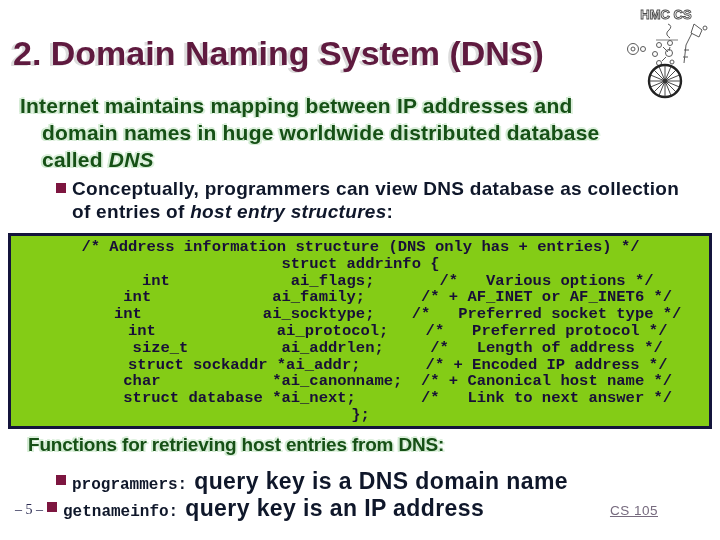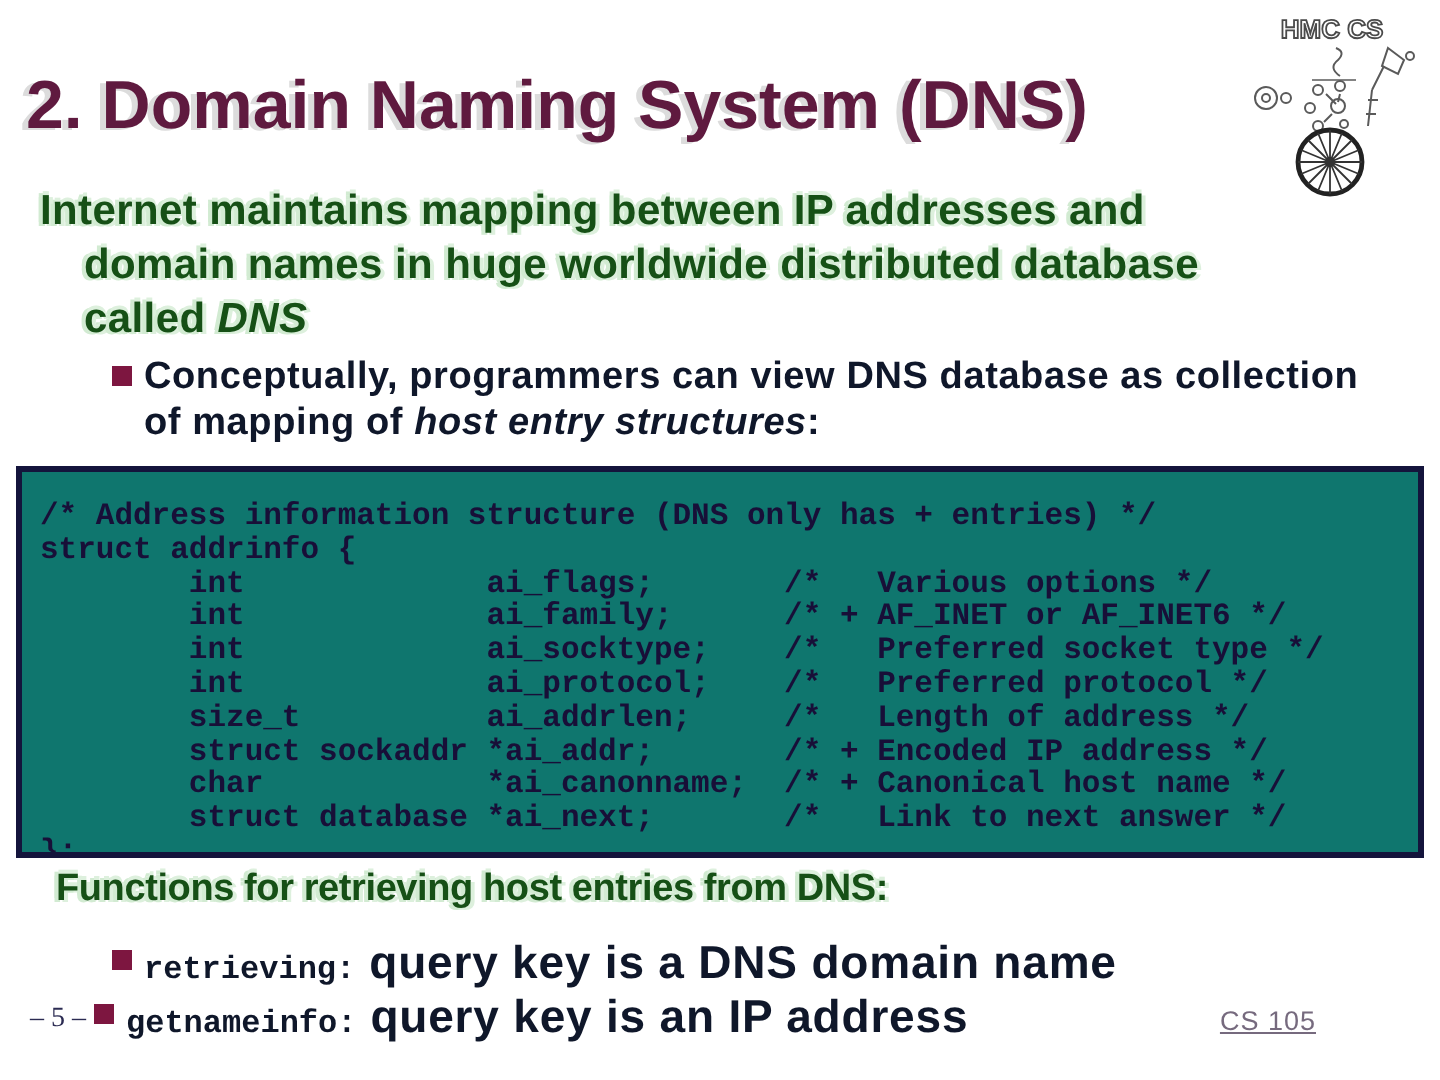--- a/index.html
+++ b/index.html
@@ -45,27 +45,28 @@
   }
   .sq {
     position: absolute; width: 10px; height: 10px; background: #7d1640;
   }
   .sq-concept { left: 56px; top: 183px; }
 
   
   .code-block {
     position: absolute; left: 8px; top: 233px;
     width: 704px; height: 196px;
-    background: #0f766e;
+    background: #84cc16;
     border: 3px solid #14143c;
-    padding: 14px 8px 3px 9px;
+    padding: 3px 8px 3px 9px;
     font-family: "Liberation Mono", "DejaVu Sans Mono", monospace;
     font-size: 15.5px; font-weight: bold; line-height: 16.8px;
     color: #180f38;
     overflow: hidden;
+    text-align: center;
   }
   .code-line { white-space: pre; }
 
   
   .functions-heading {
     position: absolute; left: 28px; top: 434px;
     font-size: 19px; letter-spacing: -0.2px;
     white-space: nowrap;
   }
   .func-bullet {
@@ -132,42 +133,42 @@
 
 <div class="intro green-glow">
   <div>Internet maintains mapping between IP addresses and</div>
   <div class="cont">domain names in huge worldwide distributed database</div>
   <div class="cont"><span>called </span><i>DNS</i></div>
 </div>
 
 <span class="sq sq-concept"></span>
 <div class="concept-bullet navy">
   <div>Conceptually, programmers can view DNS database as collection</div>
-  <div><span>of mapping of </span><i>host entry structures</i><span>:</span></div>
+  <div><span>of entries of </span><i>host entry structures</i><span>:</span></div>
 </div>
 
 <div class="code-block">
   <div class="code-line">/* Address information structure (DNS only has + entries) */</div>
   <div class="code-line">struct addrinfo {</div>
   <div class="code-line">        int             ai_flags;       /*   Various options */</div>
   <div class="code-line">        int             ai_family;      /* + AF_INET or AF_INET6 */</div>
   <div class="code-line">        int             ai_socktype;    /*   Preferred socket type */</div>
   <div class="code-line">        int             ai_protocol;    /*   Preferred protocol */</div>
   <div class="code-line">        size_t          ai_addrlen;     /*   Length of address */</div>
   <div class="code-line">        struct sockaddr *ai_addr;       /* + Encoded IP address */</div>
   <div class="code-line">        char            *ai_canonname;  /* + Canonical host name */</div>
   <div class="code-line">        struct database *ai_next;       /*   Link to next answer */</div>
   <div class="code-line">};</div>
 </div>
 
 <div class="functions-heading green-glow">Functions for retrieving host entries from DNS:</div>
 
 <span class="sq sq-fb1"></span>
 <div class="func-bullet fb1 navy">
-  <span class="mono">retrieving:</span><span class="desc">query key is a DNS domain name</span>
+  <span class="mono">programmers:</span><span class="desc">query key is a DNS domain name</span>
 </div>
 
 <span class="sq sq-fb2"></span>
 <div class="func-bullet fb2 navy">
   <span class="mono">getnameinfo:</span><span class="desc">query key is an IP address</span>
 </div>
 
 <div class="footer-page">– 5 –</div>
 <div class="footer-course">CS 105</div>
 

